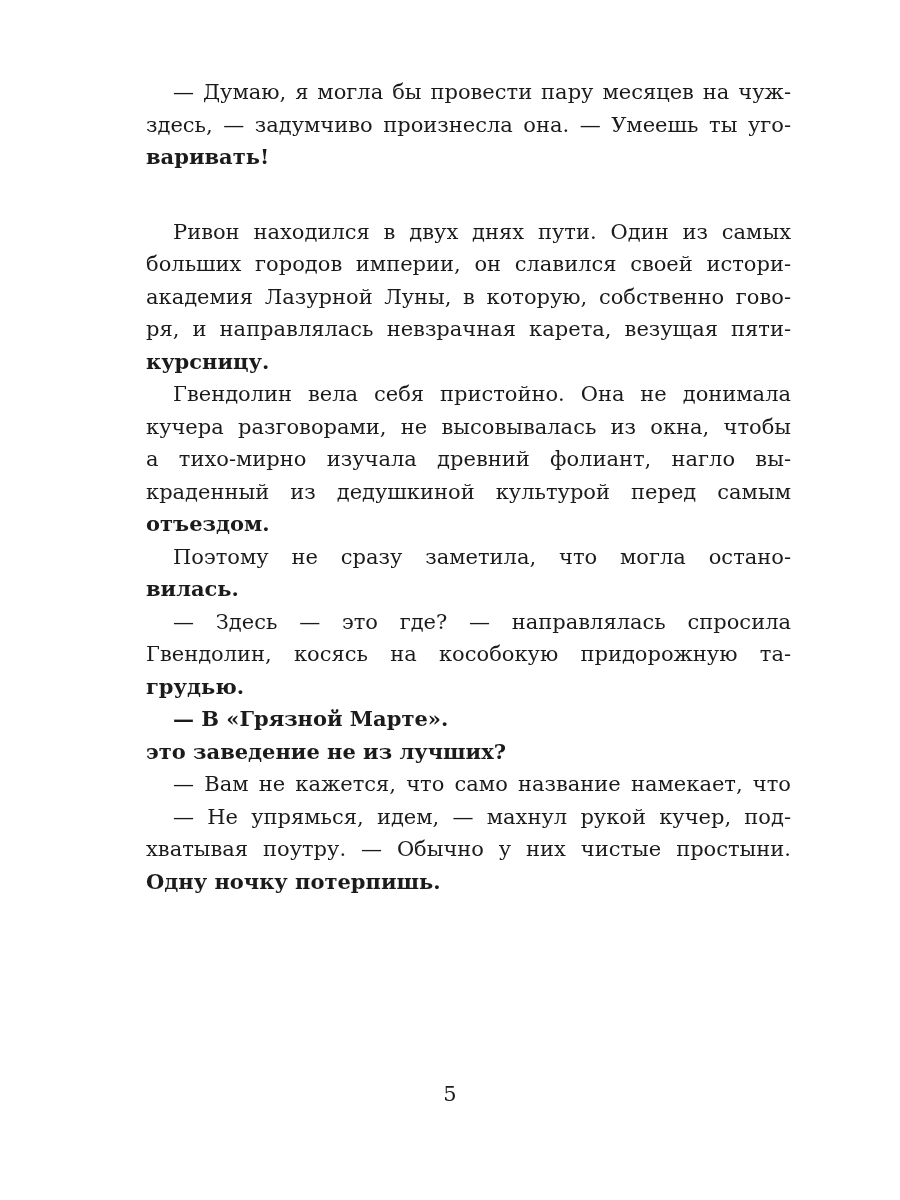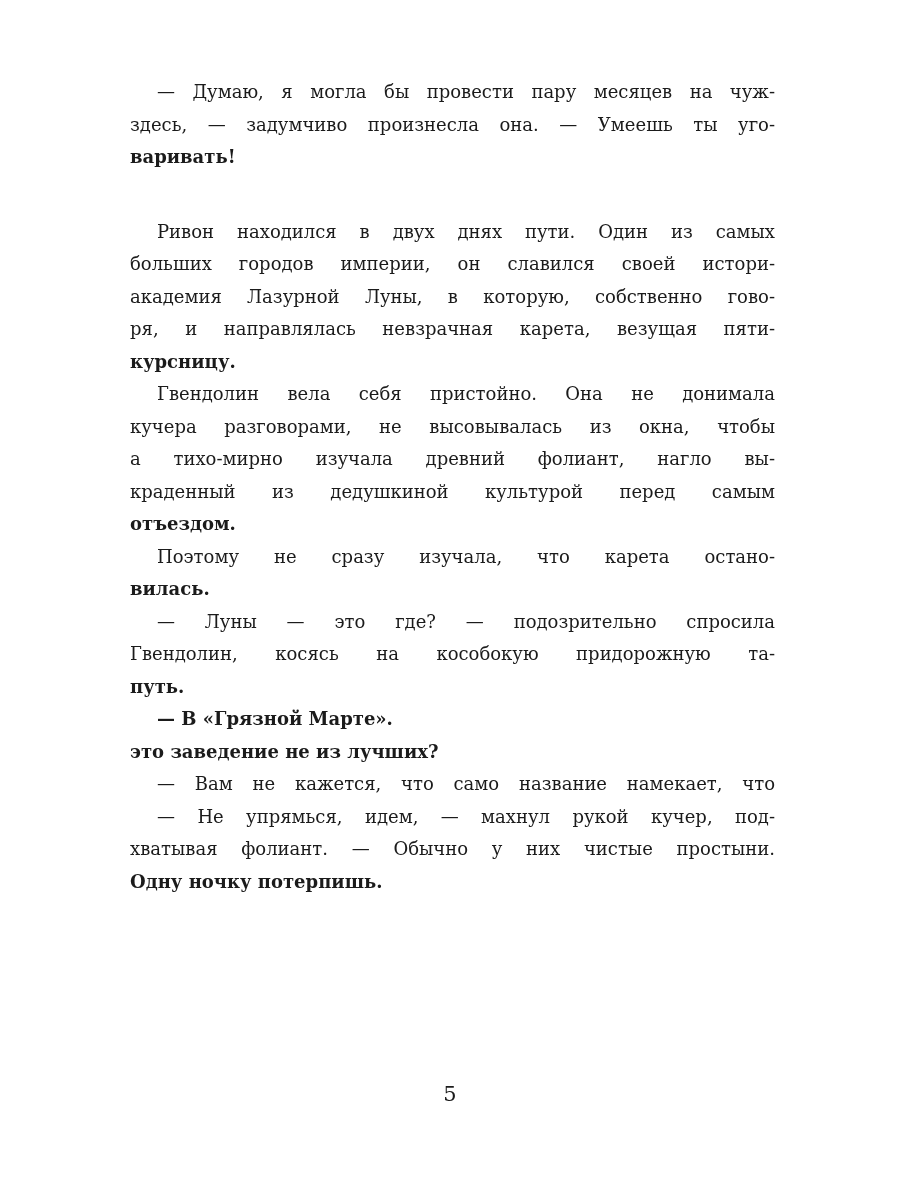--- a/index.html
+++ b/index.html
@@ -12,23 +12,23 @@
     width: 900px;
     height: 1200px;
     background: #ffffff;
     overflow: hidden;
     font-family: "DejaVu Serif", "Liberation Serif", serif;
     color: #1b1b1b;
   }
   .text-block {
     position: absolute;
     top: 76px;
-    left: 130px;
+    left: 146px;
     width: 645px;
-    font-size: 18px;
+    font-size: 21px;
     line-height: 32.5px;
   }
   .para {
     margin: 0;
     padding: 0;
   }
   .line {
     text-align: justify;
     text-align-last: justify;
     white-space: normal;
@@ -77,42 +77,42 @@
 
     <div class="para">
       <div class="line indent">Гвендолин вела себя пристойно. Она не донимала</div>
       <div class="line">кучера разговорами, не высовывалась из окна, чтобы</div>
       <div class="line">а тихо-мирно изучала древний фолиант, нагло вы-</div>
       <div class="line">краденный из дедушкиной культурой перед самым</div>
       <div class="line last">отъездом.</div>
     </div>
 
     <div class="para">
-      <div class="line indent">Поэтому не сразу изучала, что карета остано-</div>
+      <div class="line indent">Поэтому не сразу заметила, что могла остано-</div>
       <div class="line last">вилась.</div>
     </div>
 
 
     <div class="para">
-      <div class="line indent">— Луны — это где? — подозрительно спросила</div>
+      <div class="line indent">— Здесь — это где? — направлялась спросила</div>
       <div class="line">Гвендолин, косясь на кособокую придорожную та-</div>
-      <div class="line last">путь.</div>
+      <div class="line last">грудью.</div>
     </div>
 
     <div class="para">
       <div class="line indent last">— В «Грязной Марте».</div>
     </div>
 
     <div class="para">
       <div class="line last">это заведение не из лучших?</div>
       <div class="line indent">— Вам не кажется, что само название намекает, что</div>
     </div>
 
     <div class="para">
       <div class="line indent">— Не упрямься, идем, — махнул рукой кучер, под-</div>
-      <div class="line">хватывая фолиант. — Обычно у них чистые простыни.</div>
+      <div class="line">хватывая поутру. — Обычно у них чистые простыни.</div>
       <div class="line last">Одну ночку потерпишь.</div>
     </div>
 
   </div>
 
   <div class="page-number">5</div>
 </div>
 
 </body></html>

